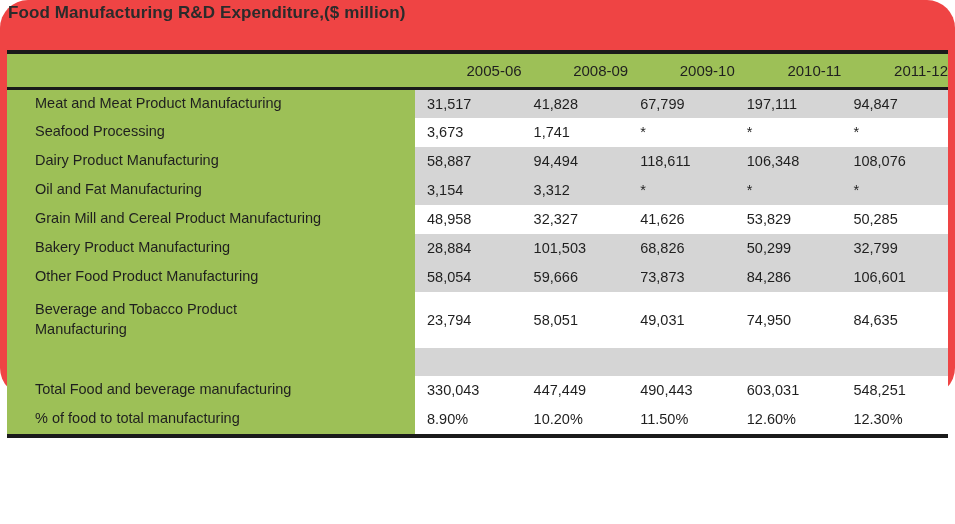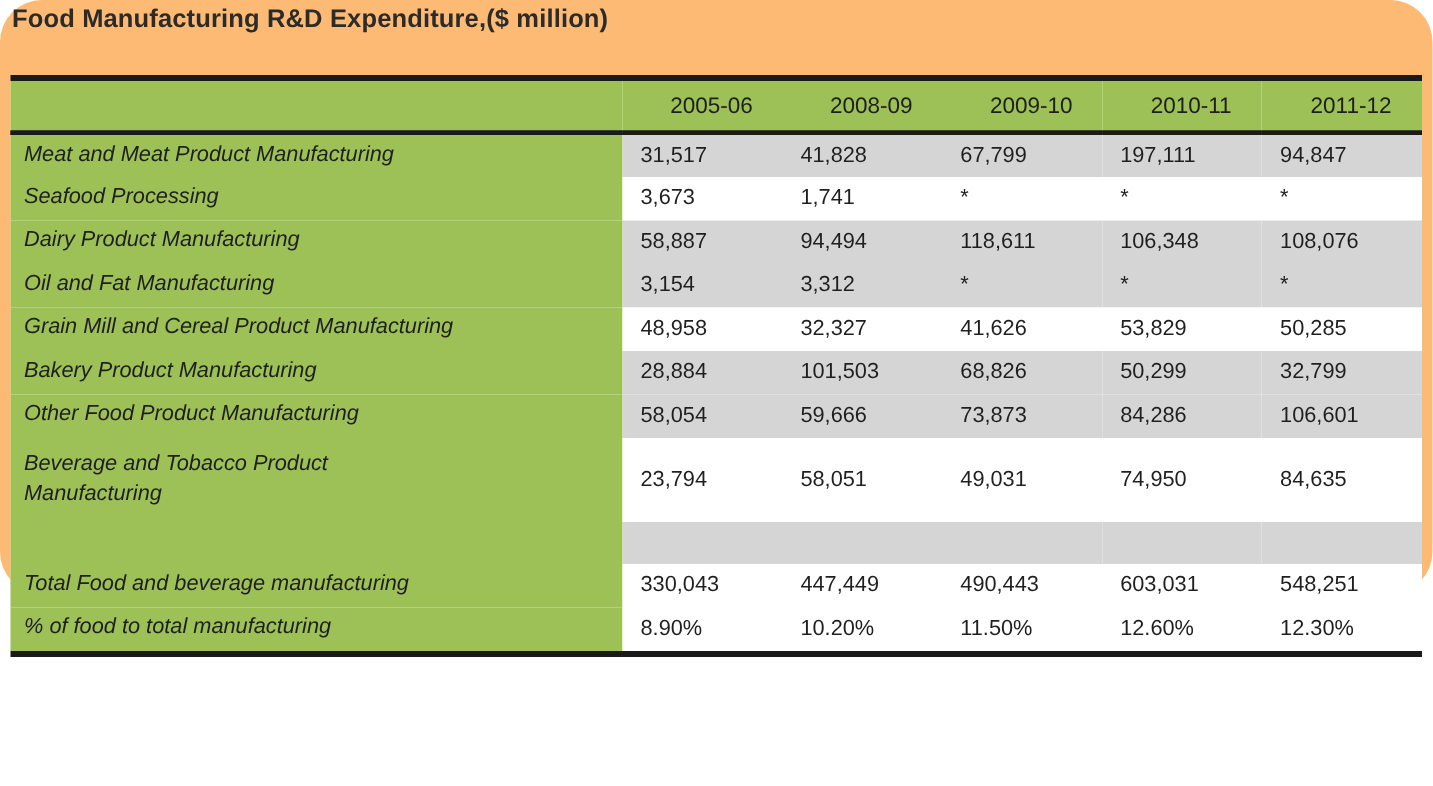--- a/index.html
+++ b/index.html
@@ -12,21 +12,21 @@
     height: 524px;
     overflow: hidden;
     font-family: "Liberation Sans", sans-serif;
     -webkit-font-smoothing: antialiased;
   }
 
   #page {
     position: relative;
     width: 955px;
     height: 396px;
-    background: #fdba74;
+    background: #ef4444;
     border-radius: 28px;
   }
 
   #page-title {
     position: absolute;
     left: 8px;
     top: 3px;
     font-size: 17px;
     font-weight: bold;
     color: #2b2b2b;
@@ -54,21 +54,21 @@
 
   table.data-table col.c-label  { width: 408px; }
   table.data-table col.c-data   { width: 106.6px; }
 
   
   thead tr.head-row th {
     background: #9dc057;
     color: #1f1f1f;
     font-size: 15px;
     font-weight: normal;
-    text-align: center;
+    text-align: right;
     padding: 8px 0 8px 0;
     height: 31px;
     box-sizing: border-box;
     border-bottom: 3px solid #1a1a1a;
     vertical-align: middle;
   }
   thead tr.head-row th.label-head {
     padding-left: 10px;
   }
   thead tr.head-row th.data-head {
@@ -80,24 +80,23 @@
     font-size: 14.5px;
     color: #1f1f1f;
     vertical-align: middle;
     height: 29px;
     padding: 0;
     box-sizing: border-box;
   }
 
   td.label-cell {
     background: #9dc057;
-    padding-left: 9px;
+    padding-left: 28px;
     padding-right: 6px;
     line-height: 1.32;
-    font-style: italic;
   }
 
   td.data-cell {
     padding-left: 12px;
     white-space: nowrap;
   }
 
   tr.band-gray td.data-cell { background: #d5d5d5; }
   tr.band-white td.data-cell { background: #ffffff; }
 

